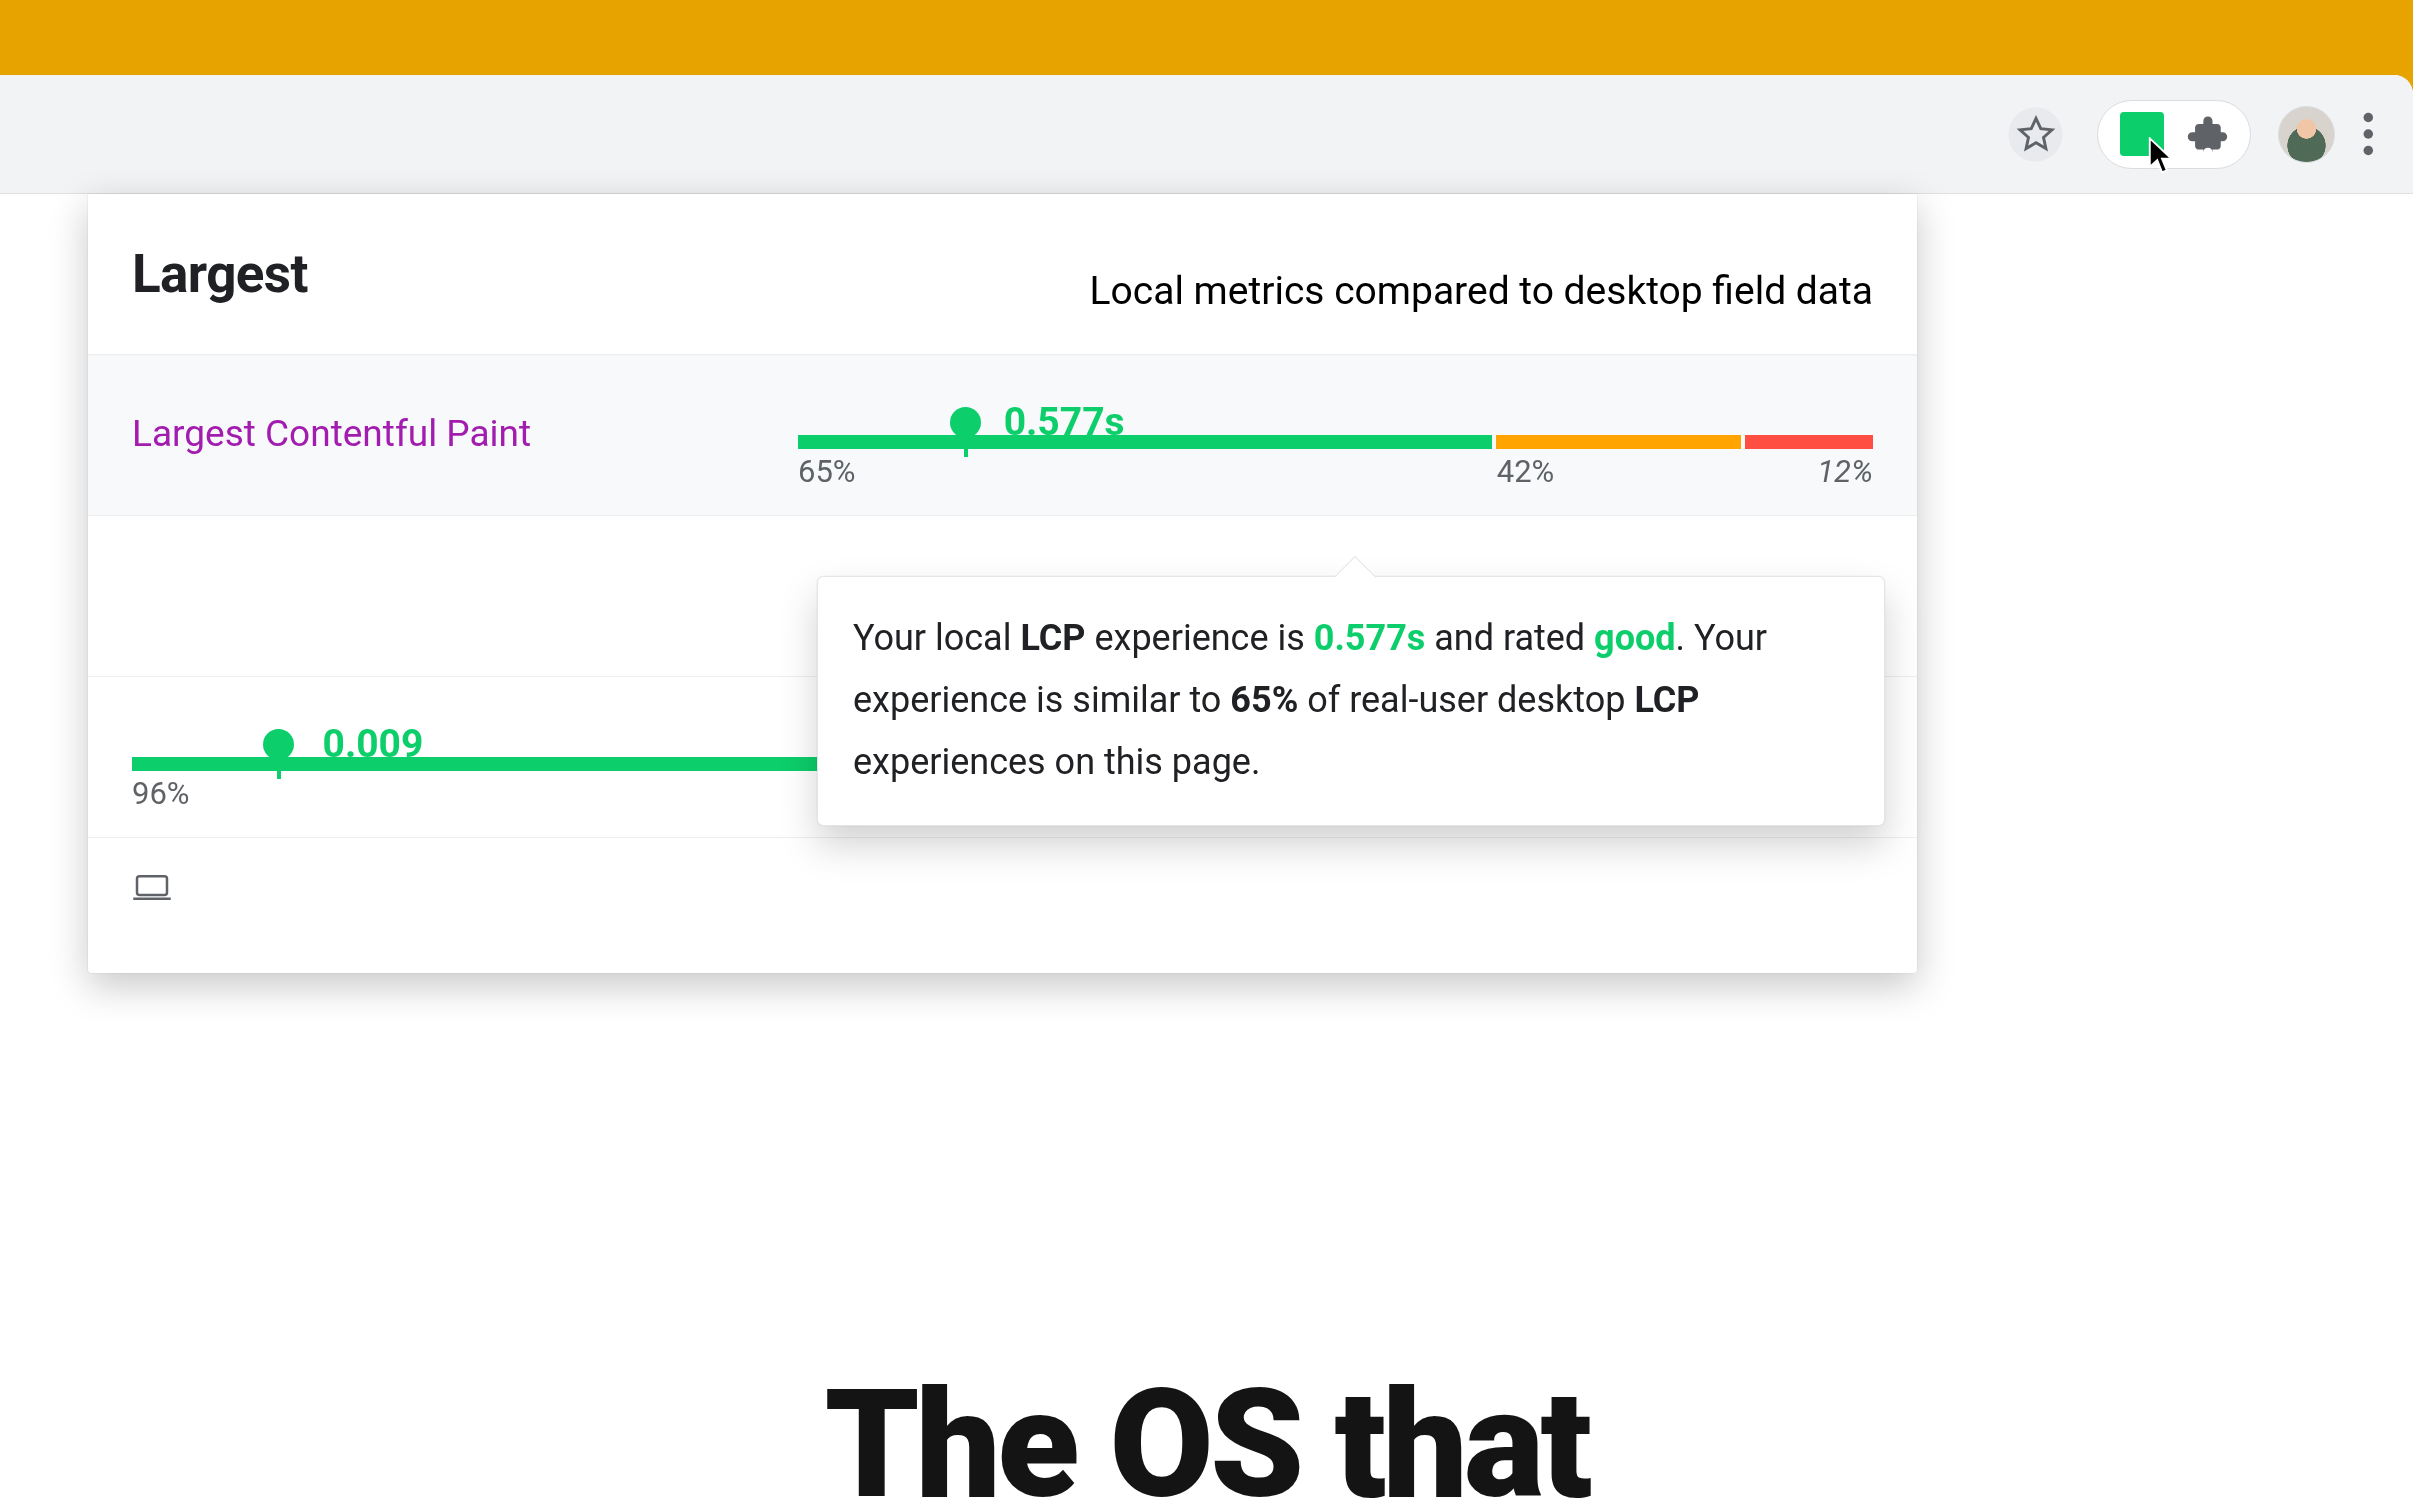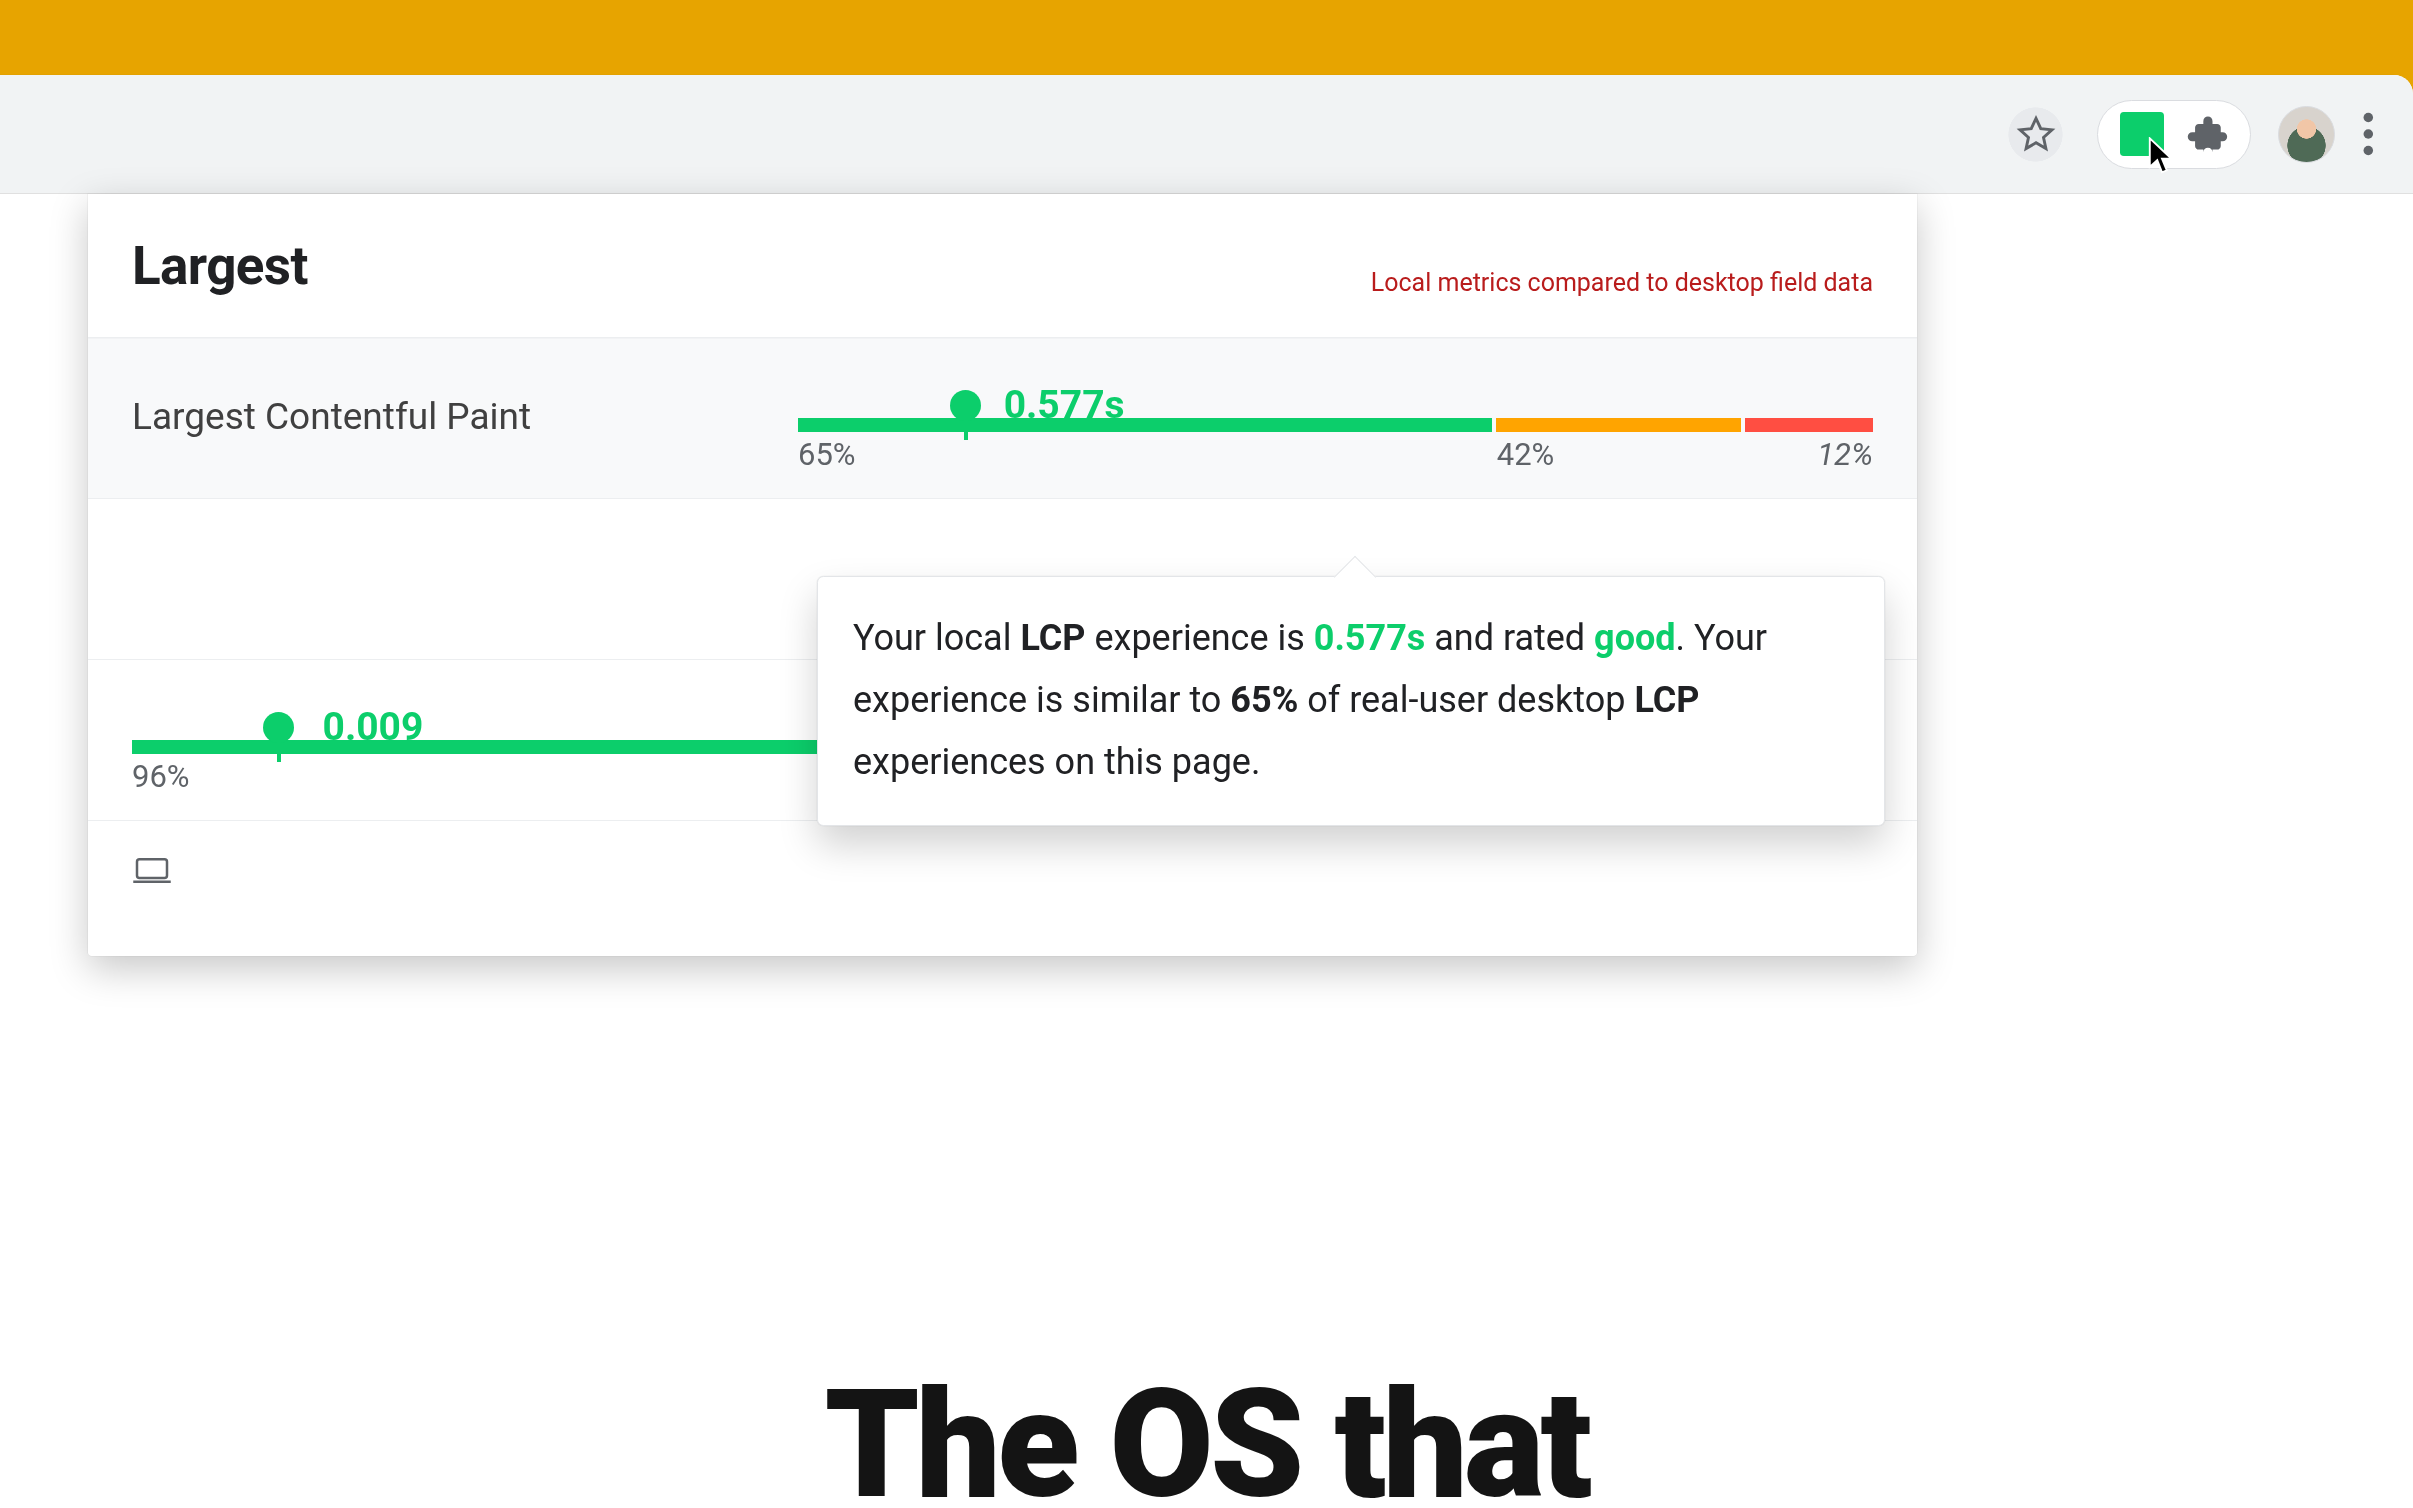--- a/index.html
+++ b/index.html
@@ -101,39 +101,39 @@
     justify-content:space-between;
     padding: 40px 44px 40px 44px;
   }
   .popup-title {
     font-size:53px;
     font-weight:700;
     color:#202124;
     letter-spacing:-0.6px;
   }
   .popup-sub {
-    font-size:25px;
-    color:#b91c1c;
+    font-size:39px;
+    color:#000000;
     margin-top:34px;
   }
   .metric-row {
     display:flex;
     align-items:center;
     padding: 31px 44px 35px 44px;
     border-top:0.6px solid #eceef0;
     position:relative;
   }
   .metric-row.hovered {
     background:#f8f9fa;
     box-shadow: inset 0 0.6px 0 #eceef0;
   }
   .metric-label {
     flex: 0 0 666px;
     font-size:37px;
-    color:#404040;
+    color:#a21caf;
   }
   .metric-chart {
     flex: 1 1 auto;
     position:relative;
     height:94px;
   }
   .bar-track {
     position:absolute;
     left:0; right:0;
     top:49px;

